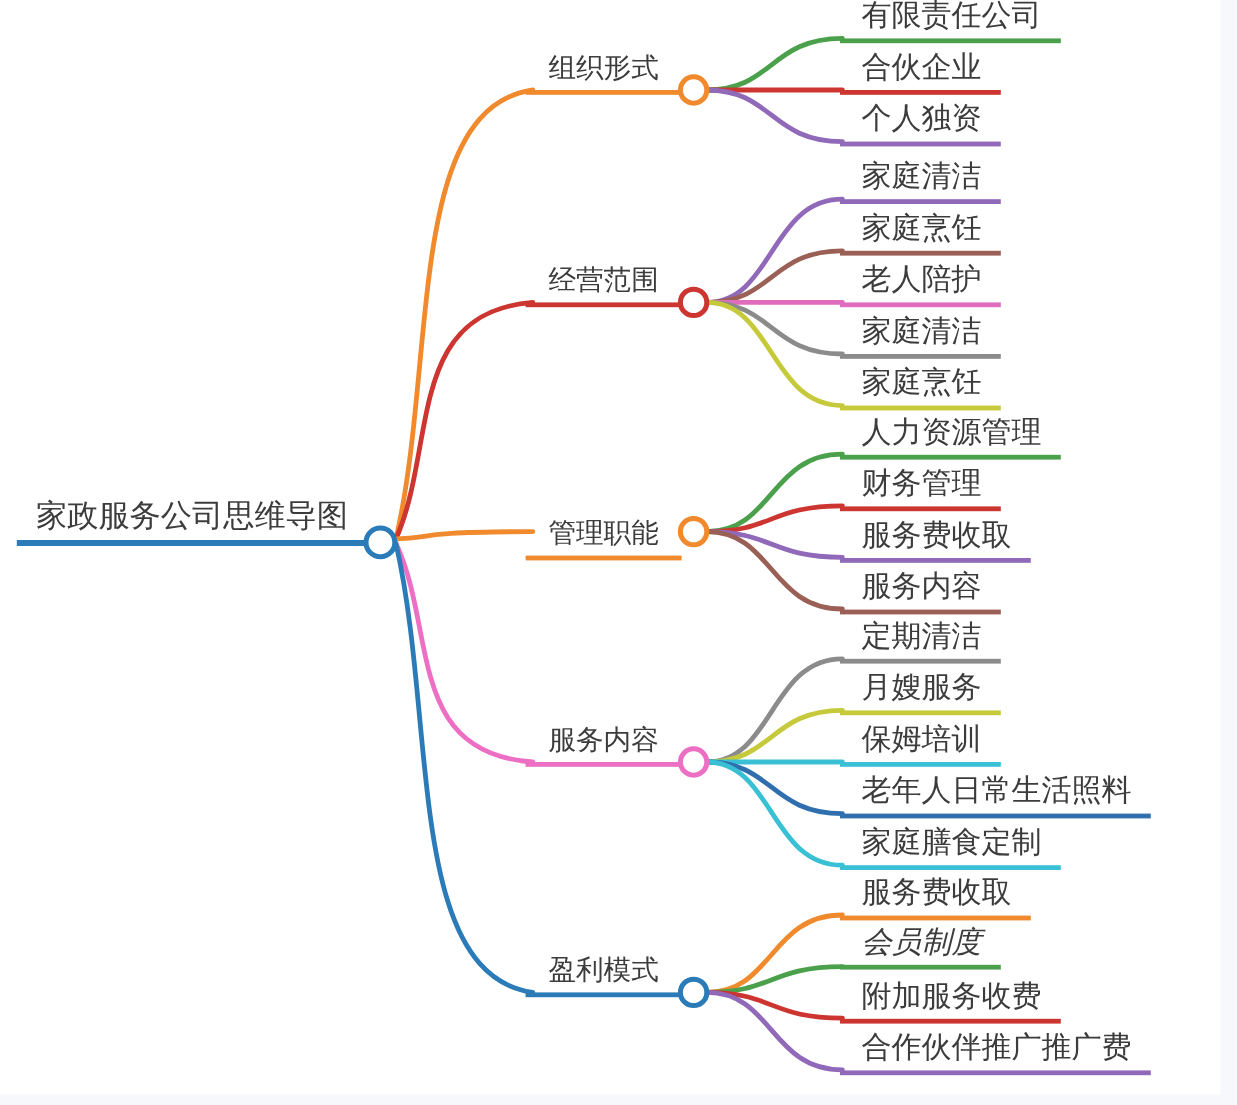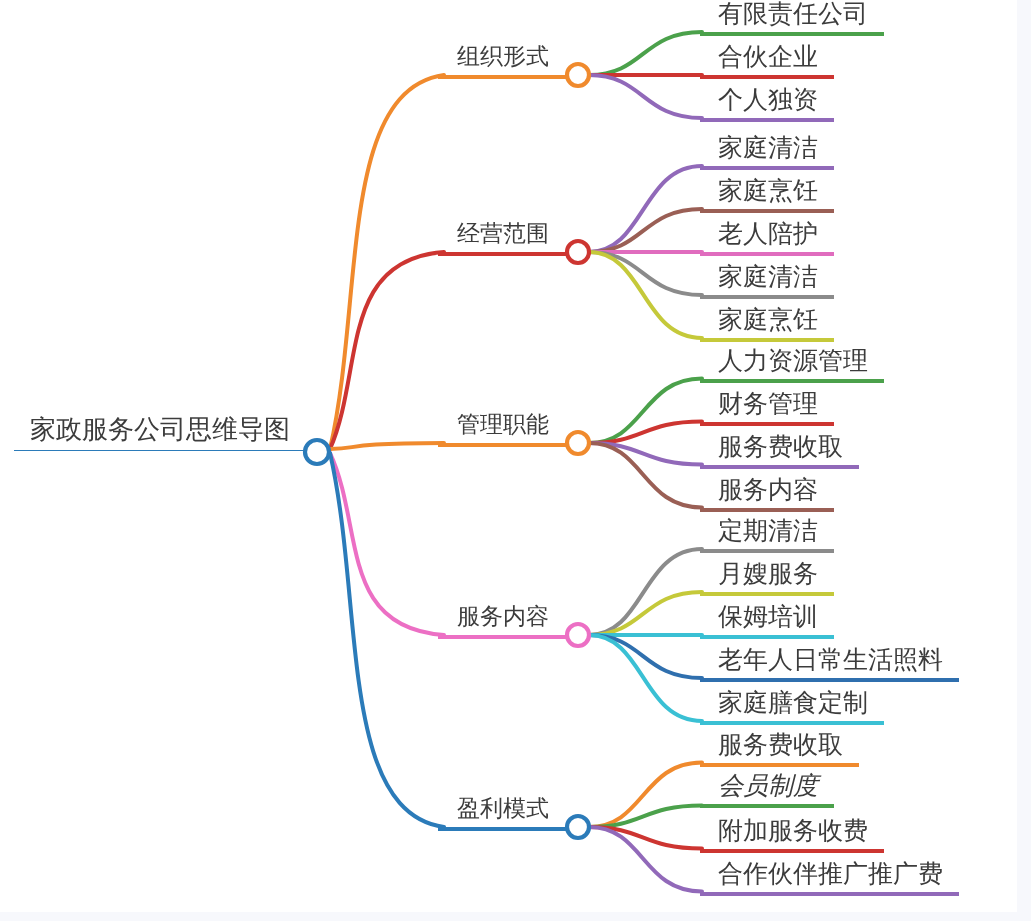--- a/index.html
+++ b/index.html
@@ -28,21 +28,21 @@
     white-space: nowrap;
   }
   .root-label {
     left: 14px;
     top: 412px;
     width: 292px;
     font-size: 26px;
     line-height: 34px;
     text-align: center;
     padding-bottom: 4px;
-    border-bottom: 1px solid #f97316;
+    border-bottom: 5px solid #f97316;
   }
   .branch-label {
     left: 438px;
     width: 130px;
     font-size: 23px;
     line-height: 32px;
     text-align: center;
     padding-bottom: 3px;
     border-bottom-width: 4px;
     border-bottom-style: solid;
@@ -118,21 +118,21 @@
 <div class="node-label branch-label" style="top: 40px; border-bottom-color: rgb(240, 138, 45);">组织形式</div>
     <div class="node-label child-label" style="top: -3px; border-bottom-color: rgb(75, 161, 75);">有限责任公司</div>
     <div class="node-label child-label" style="top: 40px; border-bottom-color: rgb(205, 53, 49);">合伙企业</div>
     <div class="node-label child-label" style="top: 83px; border-bottom-color: rgb(145, 105, 185);">个人独资</div>
     <div class="node-label child-label" style="top: 131px; border-bottom-color: rgb(145, 105, 185);">家庭清洁</div>
     <div class="node-label branch-label" style="top: 217px; border-bottom-color: rgb(205, 53, 49);">经营范围</div>
     <div class="node-label child-label" style="top: 174px; border-bottom-color: rgb(154, 95, 85);">家庭烹饪</div>
     <div class="node-label child-label" style="top: 217px; border-bottom-color: rgb(224, 108, 190);">老人陪护</div>
     <div class="node-label child-label" style="top: 260px; border-bottom-color: rgb(139, 139, 139);">家庭清洁</div>
     <div class="node-label child-label" style="top: 303px; border-bottom-color: rgb(197, 201, 58);">家庭烹饪</div>
-    <div class="node-label branch-label" style="top: 408px; border-bottom-color: rgb(240, 138, 45);">管理职能</div>
+    <div class="node-label branch-label" style="top: 428px; border-bottom-color: rgb(240, 138, 45);">管理职能</div>
     <div class="node-label child-label" style="top: 343.5px; border-bottom-color: rgb(75, 161, 75);">人力资源管理</div>
     <div class="node-label child-label" style="top: 386.5px; border-bottom-color: rgb(205, 53, 49);">财务管理</div>
     <div class="node-label child-label" style="top: 429.5px; border-bottom-color: rgb(145, 105, 185);">服务费收取</div>
     <div class="node-label child-label" style="top: 472.5px; border-bottom-color: rgb(154, 95, 85);">服务内容</div>
     <div class="node-label branch-label" style="top: 600px; border-bottom-color: rgb(236, 111, 196);">服务内容</div>
     <div class="node-label child-label" style="top: 514px; border-bottom-color: rgb(139, 139, 139);">定期清洁</div>
     <div class="node-label child-label" style="top: 557px; border-bottom-color: rgb(197, 201, 58);">月嫂服务</div>
     <div class="node-label child-label" style="top: 600px; border-bottom-color: rgb(58, 192, 212);">保姆培训</div>
     <div class="node-label child-label" style="top: 643px; border-bottom-color: rgb(47, 111, 174);">老年人日常生活照料</div>
     <div class="node-label child-label" style="top: 686px; border-bottom-color: rgb(58, 192, 212); text-align: center;">家庭膳食定制</div>

